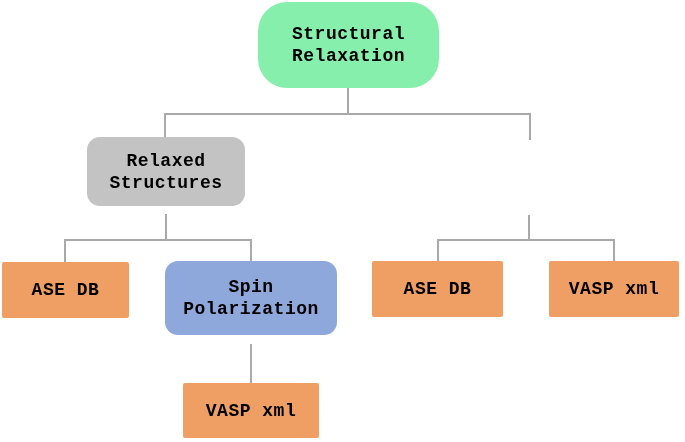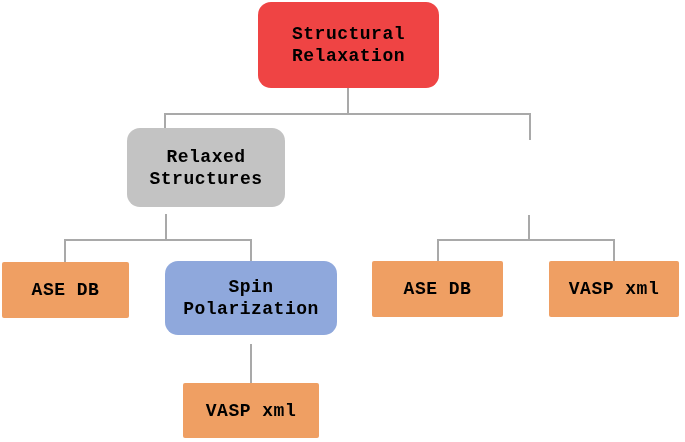--- a/index.html
+++ b/index.html
@@ -35,21 +35,21 @@
     width: 100%;
     padding: 0 8px;
     box-sizing: border-box;
   }
   .vline, .hline { position: absolute; }
   .vline { width: 2px; }
   .hline { height: 2px; }
 
   
   #n-root        { left: 258px; top: 2px;   width: 181px; height: 86px; }
-  #n-relaxed     { left: 87px;  top: 128px; width: 158px; height: 79px; margin-left: 40px; }
+  #n-relaxed     { left: 87px;  top: 137px; width: 158px; height: 69px; }
   #n-allsteps    { left: 462px; top: 138px; width: 135px; height: 79px; }
   #n-asedb-left  { left: 2px;   top: 262px; width: 127px; height: 56px; }
   #n-spin        { left: 165px; top: 261px; width: 172px; height: 74px; }
   #n-asedb-right { left: 372px; top: 261px; width: 131px; height: 56px; }
   #n-vasp-right  { left: 549px; top: 261px; width: 130px; height: 56px; }
   #n-vasp-bottom { left: 183px; top: 383px; width: 136px; height: 55px; }
 
   
   #c-v1  { left: 347px; top: 86px;  height: 29px; }
   #c-h1  { left: 164px; top: 113px; width: 367px; }
@@ -77,21 +77,21 @@
   <div class="vline" id="c-v4" style="background: rgb(169, 169, 169);"></div>
   <div class="hline" id="c-h2" style="background: rgb(169, 169, 169);"></div>
   <div class="vline" id="c-v5" style="background: rgb(169, 169, 169);"></div>
   <div class="vline" id="c-v6" style="background: rgb(169, 169, 169);"></div>
   <div class="vline" id="c-v7" style="background: rgb(169, 169, 169);"></div>
   <div class="hline" id="c-h3" style="background: rgb(169, 169, 169);"></div>
   <div class="vline" id="c-v8" style="background: rgb(169, 169, 169);"></div>
   <div class="vline" id="c-v9" style="background: rgb(169, 169, 169);"></div>
   <div class="vline" id="c-v10" style="background: rgb(169, 169, 169);"></div>
 
-  <div class="node large" id="n-root" style="background: #ef4444;">
+  <div class="node large" id="n-root" style="background: #86efac; border-radius: 29px;">
     <span>Structural Relaxation</span>
   </div>
 
   <div class="node large" id="n-relaxed" style="background: rgb(195, 195, 195);">
     <span>Relaxed Structures</span>
   </div>
 
 
   <div class="node" id="n-asedb-left" style="background: rgb(239, 159, 99);">
     <span>ASE DB</span>

